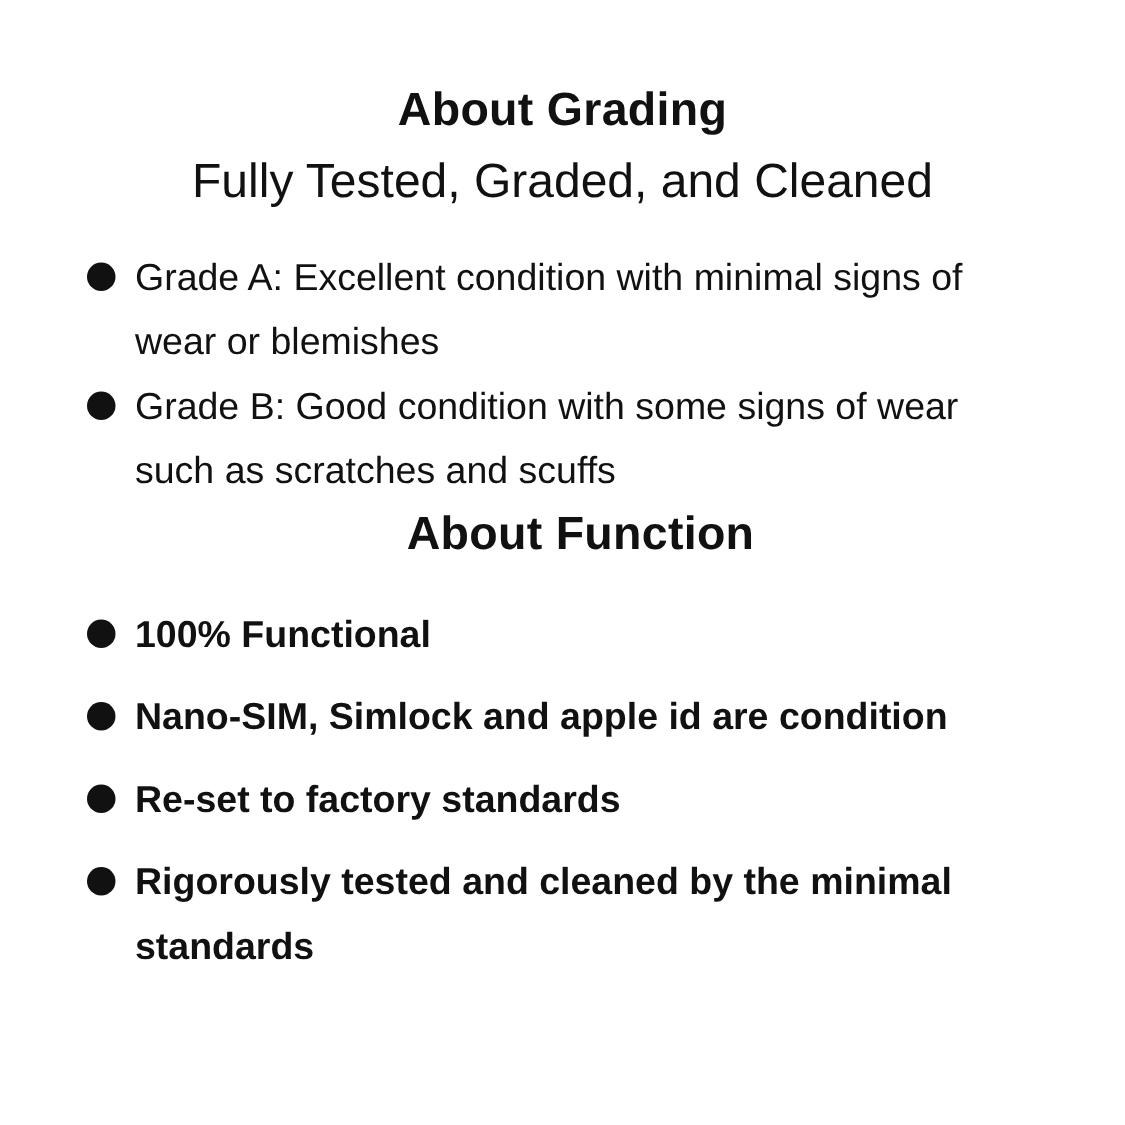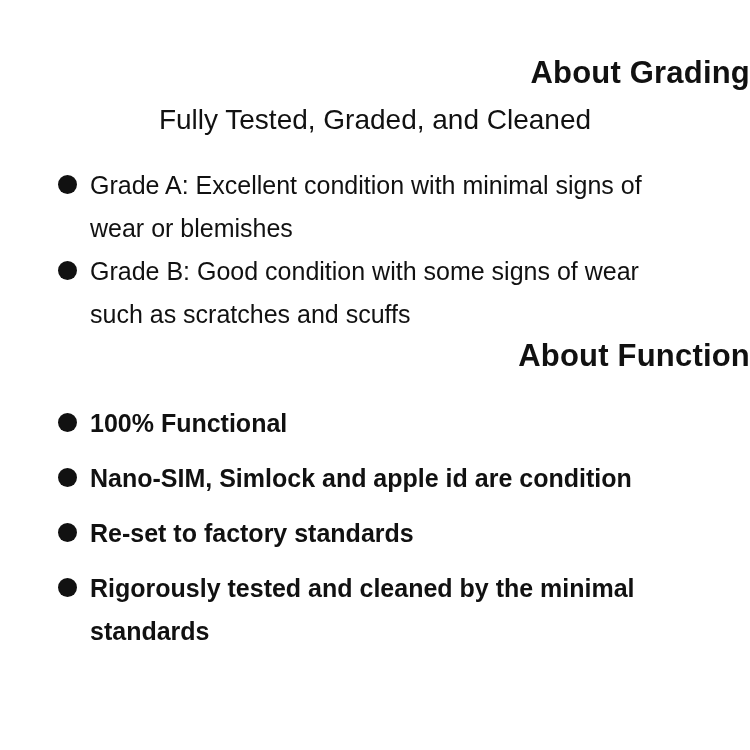--- a/index.html
+++ b/index.html
@@ -16,29 +16,29 @@
     padding-top: 53px;
     box-sizing: border-box;
     font-family: "Liberation Sans", "DejaVu Sans", sans-serif;
     color: #111111;
   }
   .section-title {
     margin: 0;
     font-size: 31px;
     line-height: 40px;
     font-weight: 700;
-    text-align: right;
+    text-align: center;
     letter-spacing: 0.2px;
   }
   .section-title.function {
     padding-left: 24px;
   }
   .subtitle {
     margin: 7px 0 16px 0;
-    font-size: 28px;
+    font-size: 32px;
     line-height: 40px;
     font-weight: 400;
     text-align: center;
   }
   ul.bullet-list {
     list-style: none;
     margin: 24px 0 0 58px;
     padding: 0 0 0 32px;
     width: 575px;
     font-size: 25px;

